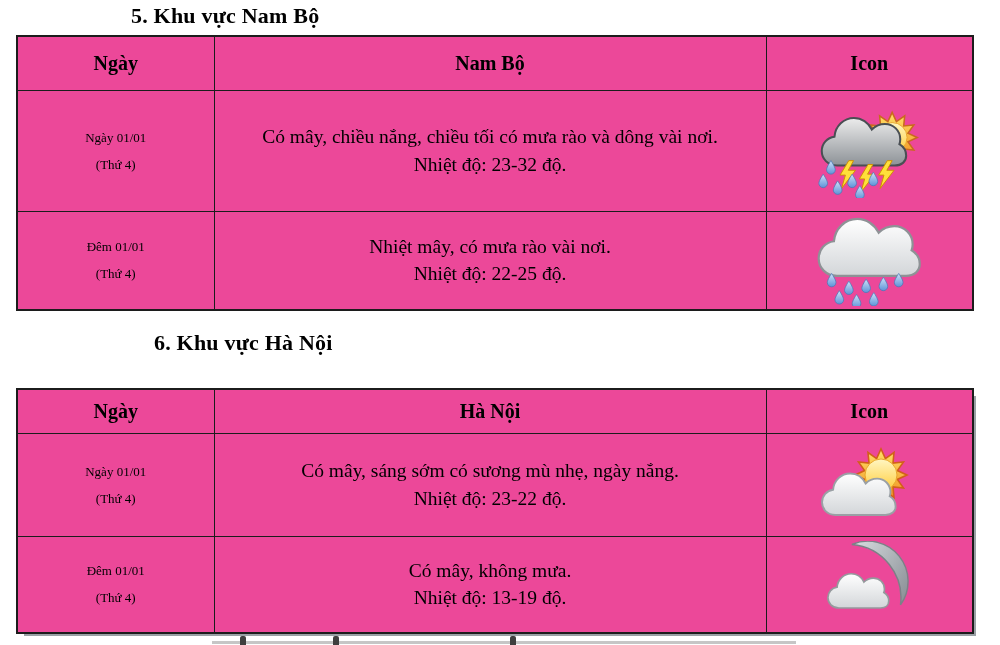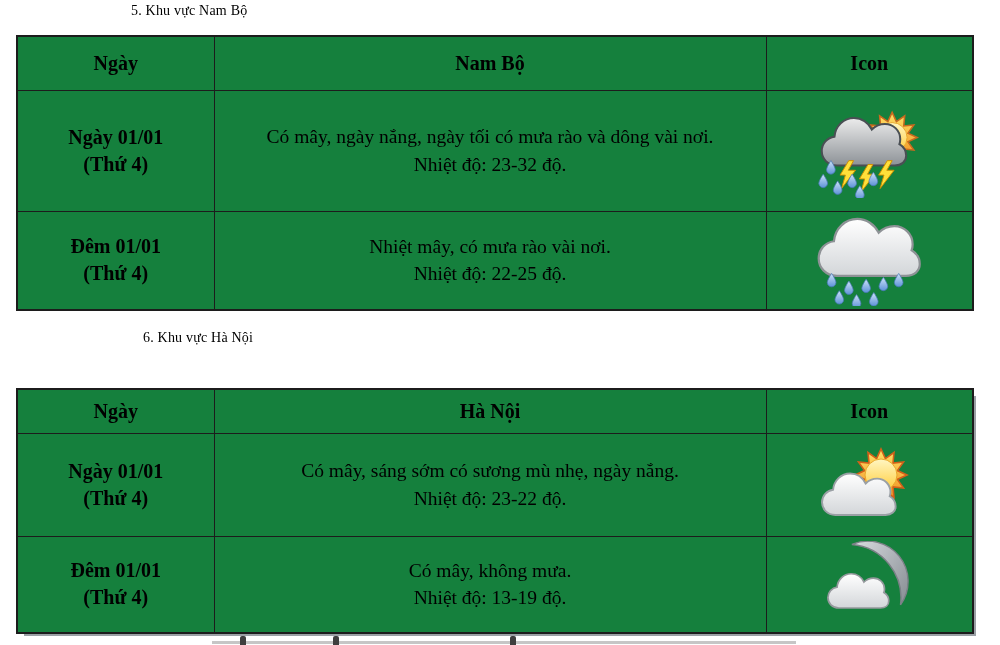--- a/index.html
+++ b/index.html
@@ -7,35 +7,35 @@
   body {
     position: relative;
     width: 1000px;
     height: 645px;
     overflow: hidden;
     font-family: "Liberation Serif", "DejaVu Serif", serif;
     color: #000;
   }
   .section-title {
     position: absolute;
-    font-size: 14px;
-    font-weight: normal;
+    font-size: 22px;
+    font-weight: bold;
     letter-spacing: 0.2px;
     white-space: nowrap;
   }
   #title-1 { left: 131px; top: 3px; }
-  #title-2 { left: 143px; top: 330px; }
+  #title-2 { left: 154px; top: 330px; }
 
   table.forecast {
     position: absolute;
     left: 16px;
     width: 956px;
     border-collapse: collapse;
     table-layout: fixed;
-    background: #15803d;
+    background: #ec4899;
   }
   #table-1 { top: 35px; }
   #table-2 { top: 388px; box-shadow: 5px 5px 0 -3px #9aa0a5; }
   table.forecast, table.forecast th, table.forecast td {
     border: 1.6px solid #1c1c1c;
   }
   table.forecast { border-width: 2.5px; }
   col.c-date { width: 197px; }
   col.c-desc { width: 552px; }
   col.c-icon { width: 207px; }
@@ -45,21 +45,21 @@
     text-align: center;
     vertical-align: middle;
   }
   td { text-align: center; vertical-align: middle; }
   #table-1 tr.hdr { height: 54px; }
   #table-1 tr.r1  { height: 121px; }
   #table-1 tr.r2  { height: 99px; }
   #table-2 tr.hdr { height: 44px; }
   #table-2 tr.r1  { height: 103px; }
   #table-2 tr.r2  { height: 97px; }
-  .date-cell { font-size: 20px; font-weight: bold; line-height: 27px; }
+  .date-cell { font-size: 13px; font-weight: normal; line-height: 27px; }
   .desc-cell { font-size: 19.5px; line-height: 27.5px; padding: 0 10px; }
   .icon-cell svg { display: block; margin: 0 auto; }
 
   
   .clip-strip {
     position: absolute; left: 212px; top: 641px;
     width: 584px; height: 3px; background: #c6c6c6;
   }
   .clip-mark {
     position: absolute; top: 636px; width: 6px; height: 9px;
@@ -114,21 +114,21 @@
     <th>Ngày</th>
     <th>Nam Bộ</th>
     <th>Icon</th>
   </tr>
   <tr class="r1">
     <td class="date-cell">
       <div>Ngày 01/01</div>
       <div>(Thứ 4)</div>
     </td>
     <td class="desc-cell">
-      <div>Có mây, ngày nắng, ngày tối có mưa rào và dông vài nơi.</div>
+      <div>Có mây, chiều nắng, chiều tối có mưa rào và dông vài nơi.</div>
       <div>Nhiệt độ: 23-32 độ.</div>
     </td>
     <td class="icon-cell">
       <svg width="108" height="94" viewBox="0 0 112 96" aria-label="thunderstorm-rain-sun-icon">
         <g transform="translate(4,-2)">
           <polygon points="102,36 92.4,40.4 98.5,49 88,48 89,58.5 80.4,52.4 76,62 71.6,52.4 63,58.5 64,48 53.5,49 59.6,40.4 50,36 59.6,31.6 53.5,23 64,24 63,13.5 71.6,19.6 76,10 80.4,19.6 89,13.5 88,24 98.5,23 92.4,31.6" fill="url(#sunGrad)" stroke="#c96a1f" stroke-width="1.6"></polygon>
           <circle cx="76" cy="36" r="15.5" fill="url(#sunCore)" stroke="#e8a62a" stroke-width="1"></circle>
         </g>
         <path d="M18 58 C7 58 0 50 0 41 C0 32 6.5 25 15 24 C16 11.5 26 2 38 2 C47 2 55 7.5 59 15.5 C63 11.5 68.5 9 74.5 9 C84.5 9 92.5 17 92.5 27 C92.5 29 92.2 31 91.5 32.8 C96.5 35.8 99.5 41 99.5 46.5 C99.5 53.5 94 58 86 58 Z" transform="translate(7,12) scale(0.88)" fill="url(#cloudDark)" stroke="#4a4f54" stroke-width="2.4"></path>
         <g fill="#ffe03a" stroke="#cf9000" stroke-width="1">

